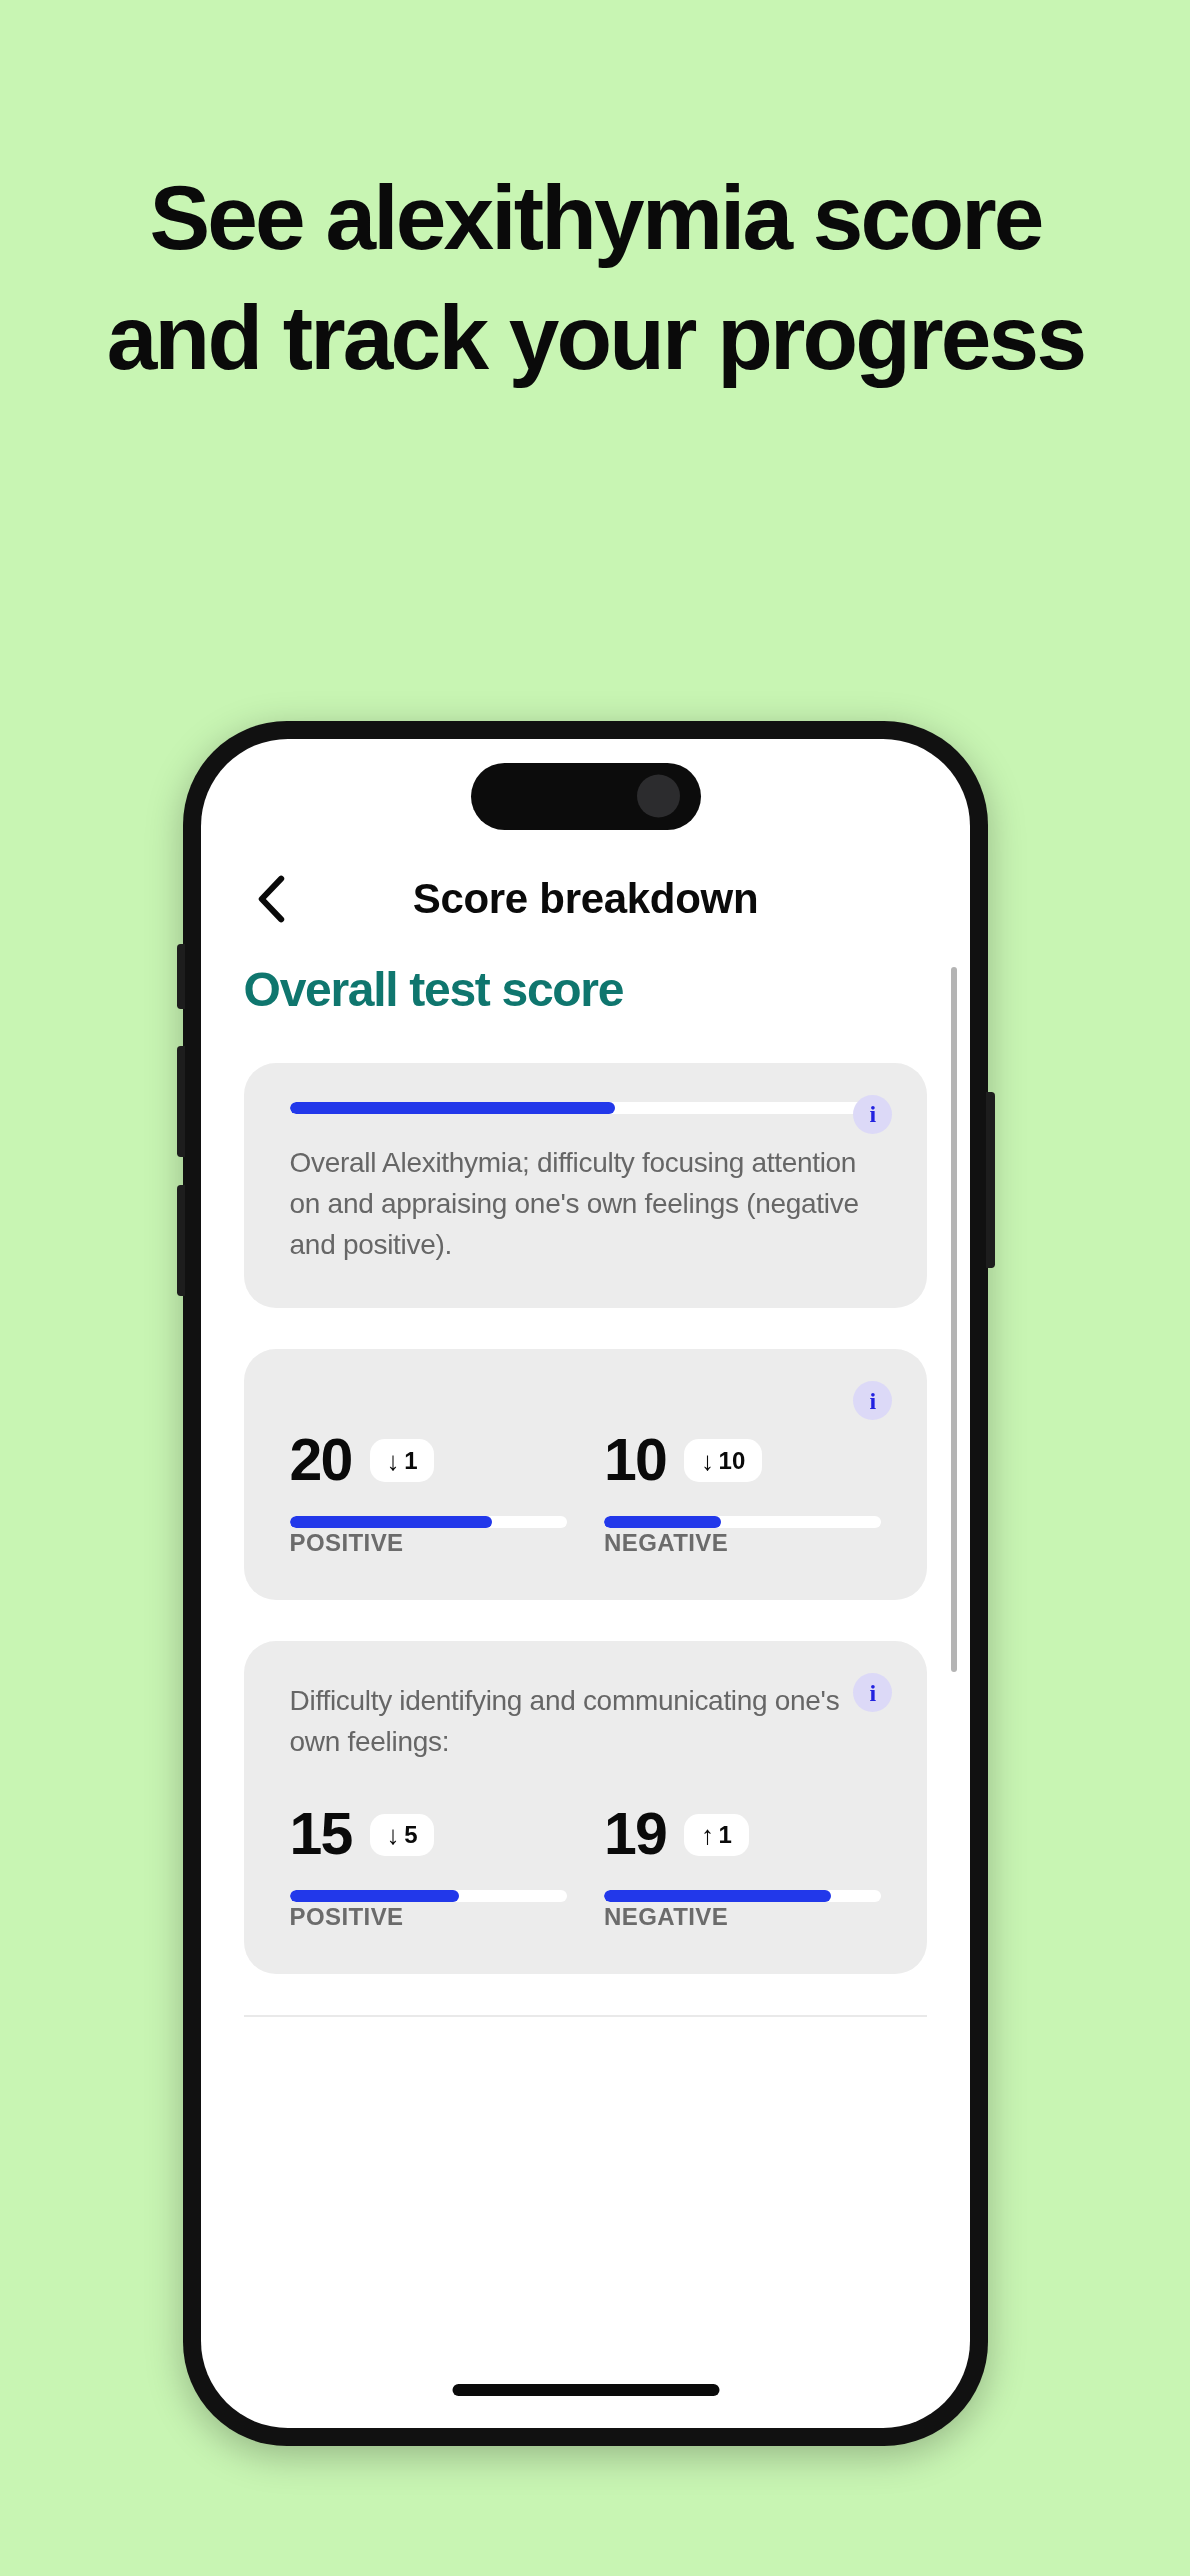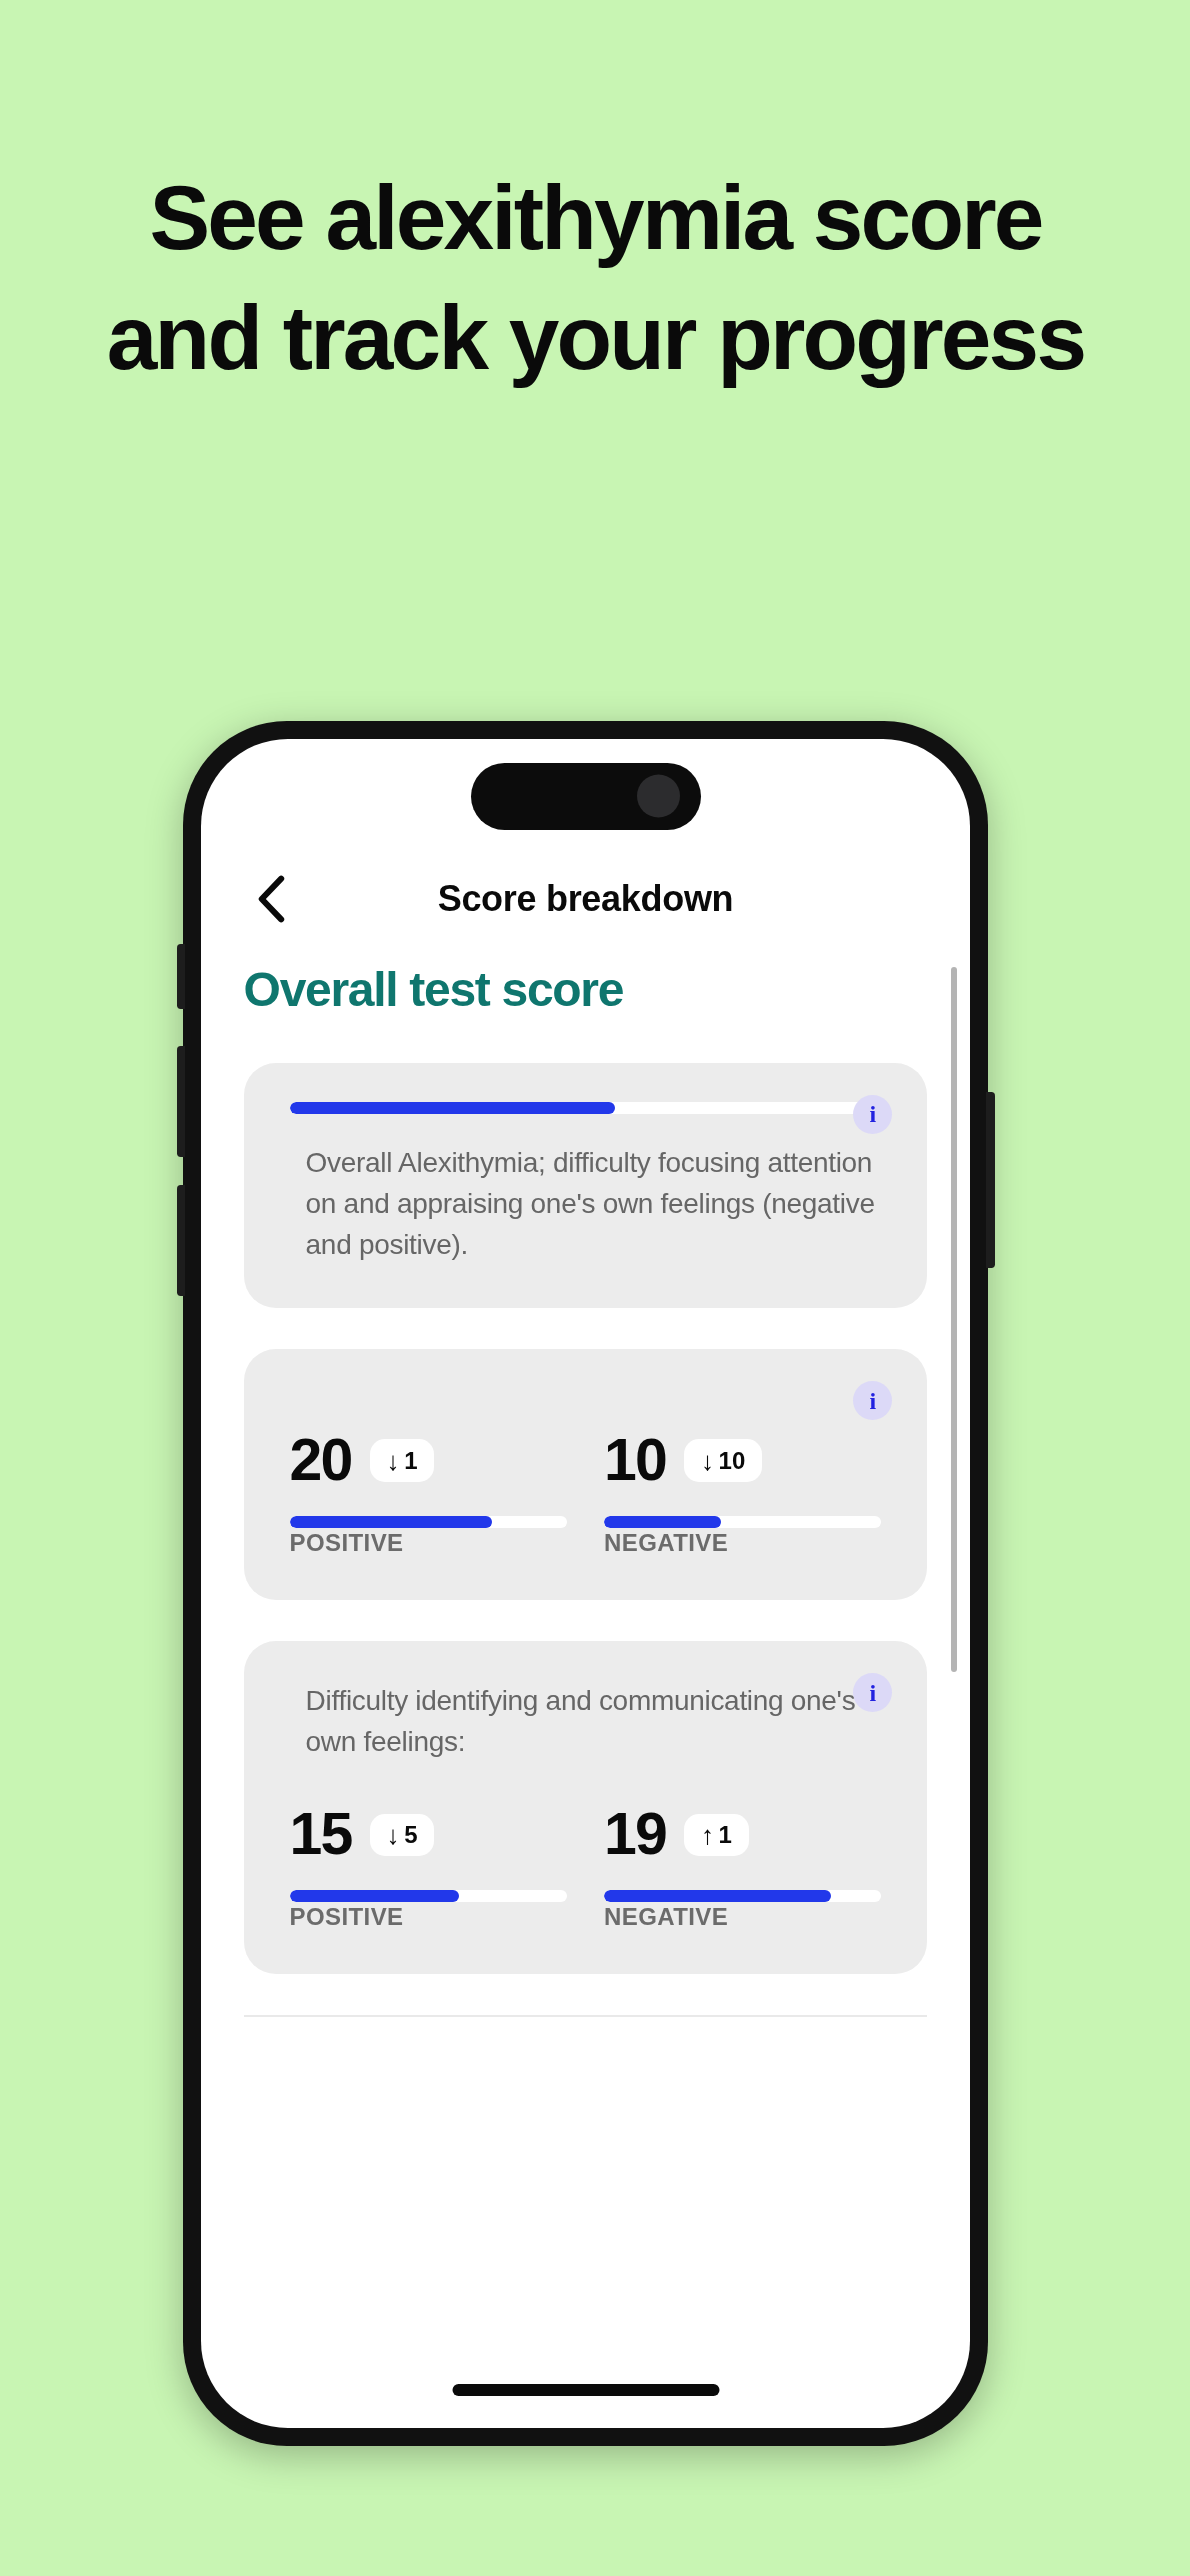--- a/index.html
+++ b/index.html
@@ -88,21 +88,21 @@
   .back-btn {
     position:absolute;
     left:43px;
     width:54px; height:54px;
     display:flex; align-items:center; justify-content:center;
   }
   .back-btn svg { display:block; }
   .nav-title {
     width:100%;
     text-align:center;
-    font-size:36px;
+    font-size:42px;
     font-weight:bold;
     color:#0a0a0a;
     letter-spacing:-0.3px;
   }
 
   
   .content {
     position:absolute;
     top:211px; left:0; right:0; bottom:0;
     padding:0 43px;
@@ -157,21 +157,20 @@
     height:100%;
     background:#2238ea;
     border-radius:7.4px;
   }
 
   .card-desc {
     font-size:28px;
     line-height:1.47;
     color:#666666;
     letter-spacing:-0.3px;
-    margin-left:16px;
   }
   .overall-desc { margin-top:28px; }
 
   
   .metrics {
     display:flex;
     margin-top:43px;
     gap:37px;
   }
   .metric { flex:1; }

